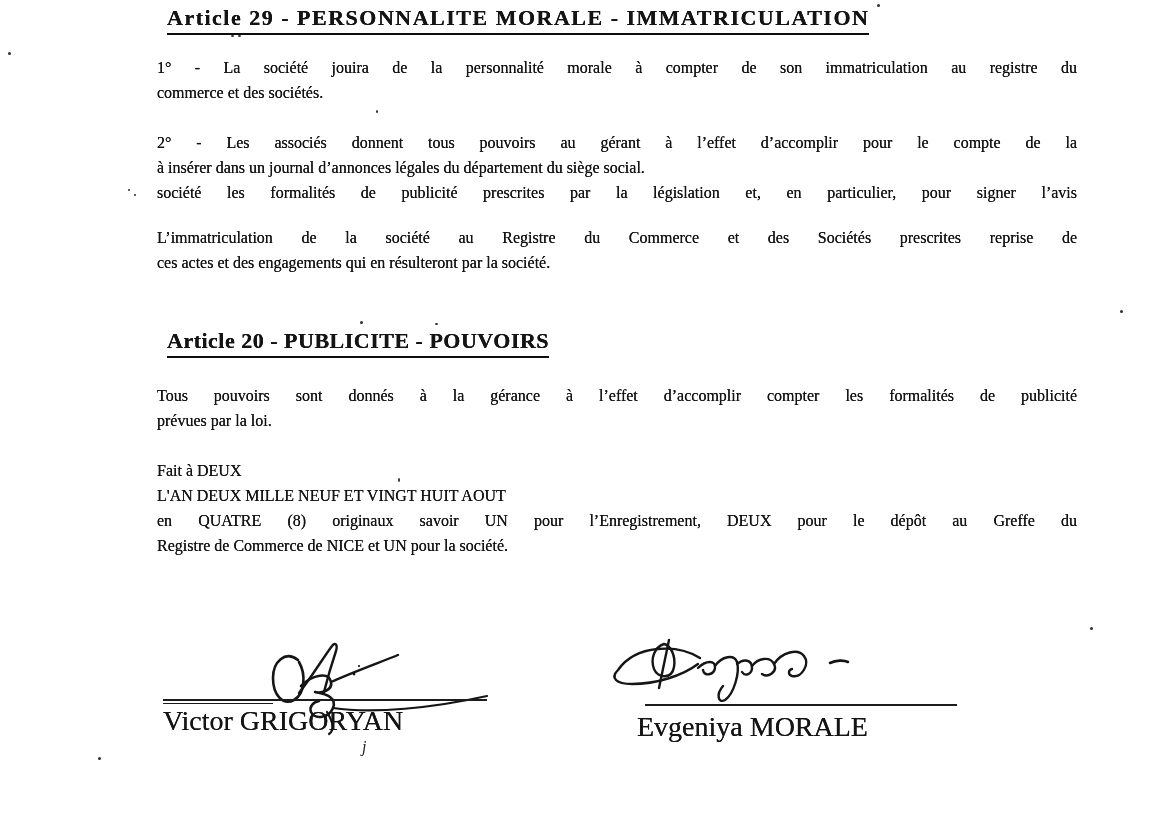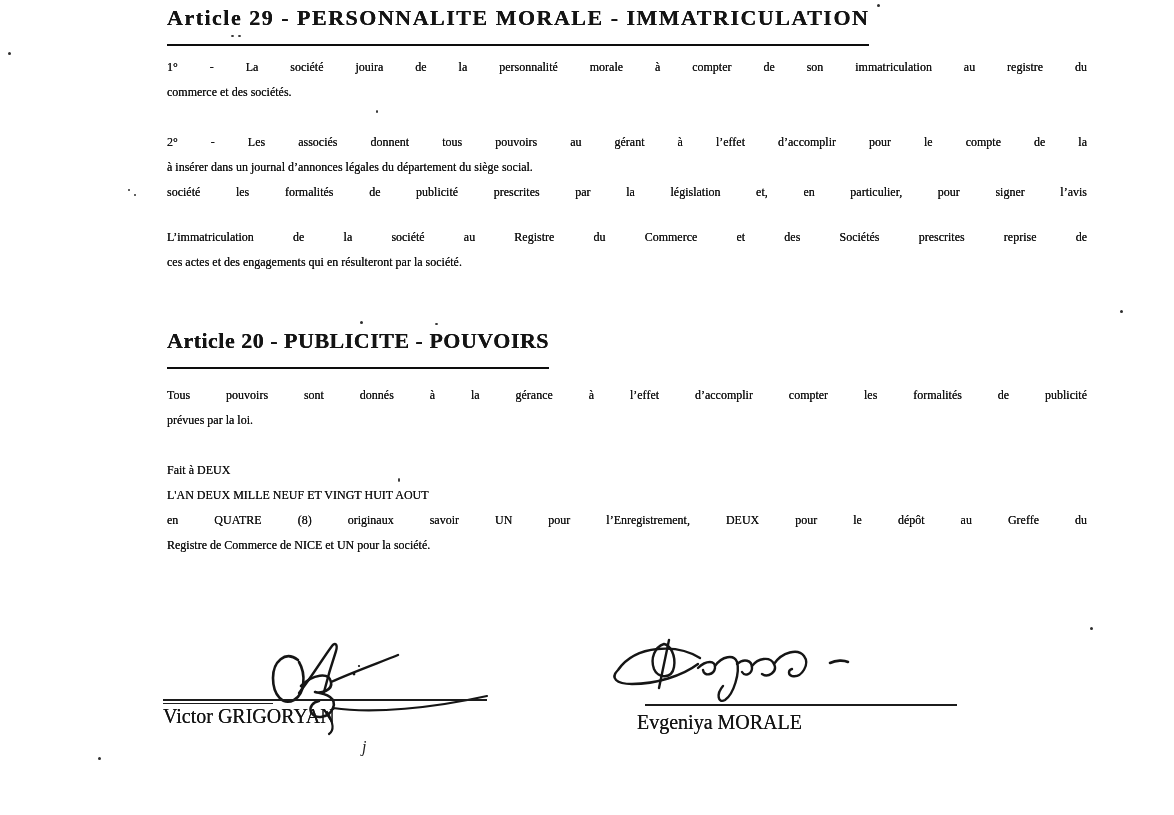--- a/index.html
+++ b/index.html
@@ -15,38 +15,38 @@
   
   .art-heading{
     position:absolute;left:167px;
     font-weight:bold;font-size:22px;line-height:24px;
     white-space:nowrap;
     text-shadow:0 0 0.5px #000;
   }
   .art-heading .ht{
     display:inline-block;
     border-bottom:2.5px solid #0d0d0d;
-    padding-bottom:14px;
+    padding-bottom:3px;
   }
   .h1p{top:6px;letter-spacing:1.5px;}
   .h2p{top:329px;letter-spacing:0.5px;}
 
   
   .para{
-    position:absolute;left:167px;width:920px;
-    font-size:12px;line-height:25px;
+    position:absolute;left:157px;width:920px;
+    font-size:16px;line-height:25px;
     text-shadow:0 0 0.4px #1a1a1a;
   }
   .ln{display:block;}
   .jl{text-align:justify;text-align-last:justify;}
 
   
   .sigline{position:absolute;background:#1c1c1c;}
   .signame{
-    position:absolute;font-size:20px;white-space:nowrap;
+    position:absolute;font-size:28px;white-space:nowrap;
     text-shadow:0 0 0.4px #1a1a1a;
   }
   .sigsvg{position:absolute;}
   .sigsvg path{fill:none;stroke:#151515;stroke-linecap:round;stroke-linejoin:round;}
 
   
   .speck{position:absolute;background:#2e2e2e;border-radius:50%;}
   .stray{position:absolute;font-size:16px;font-style:italic;color:#222;}
 </style>
 </head>

